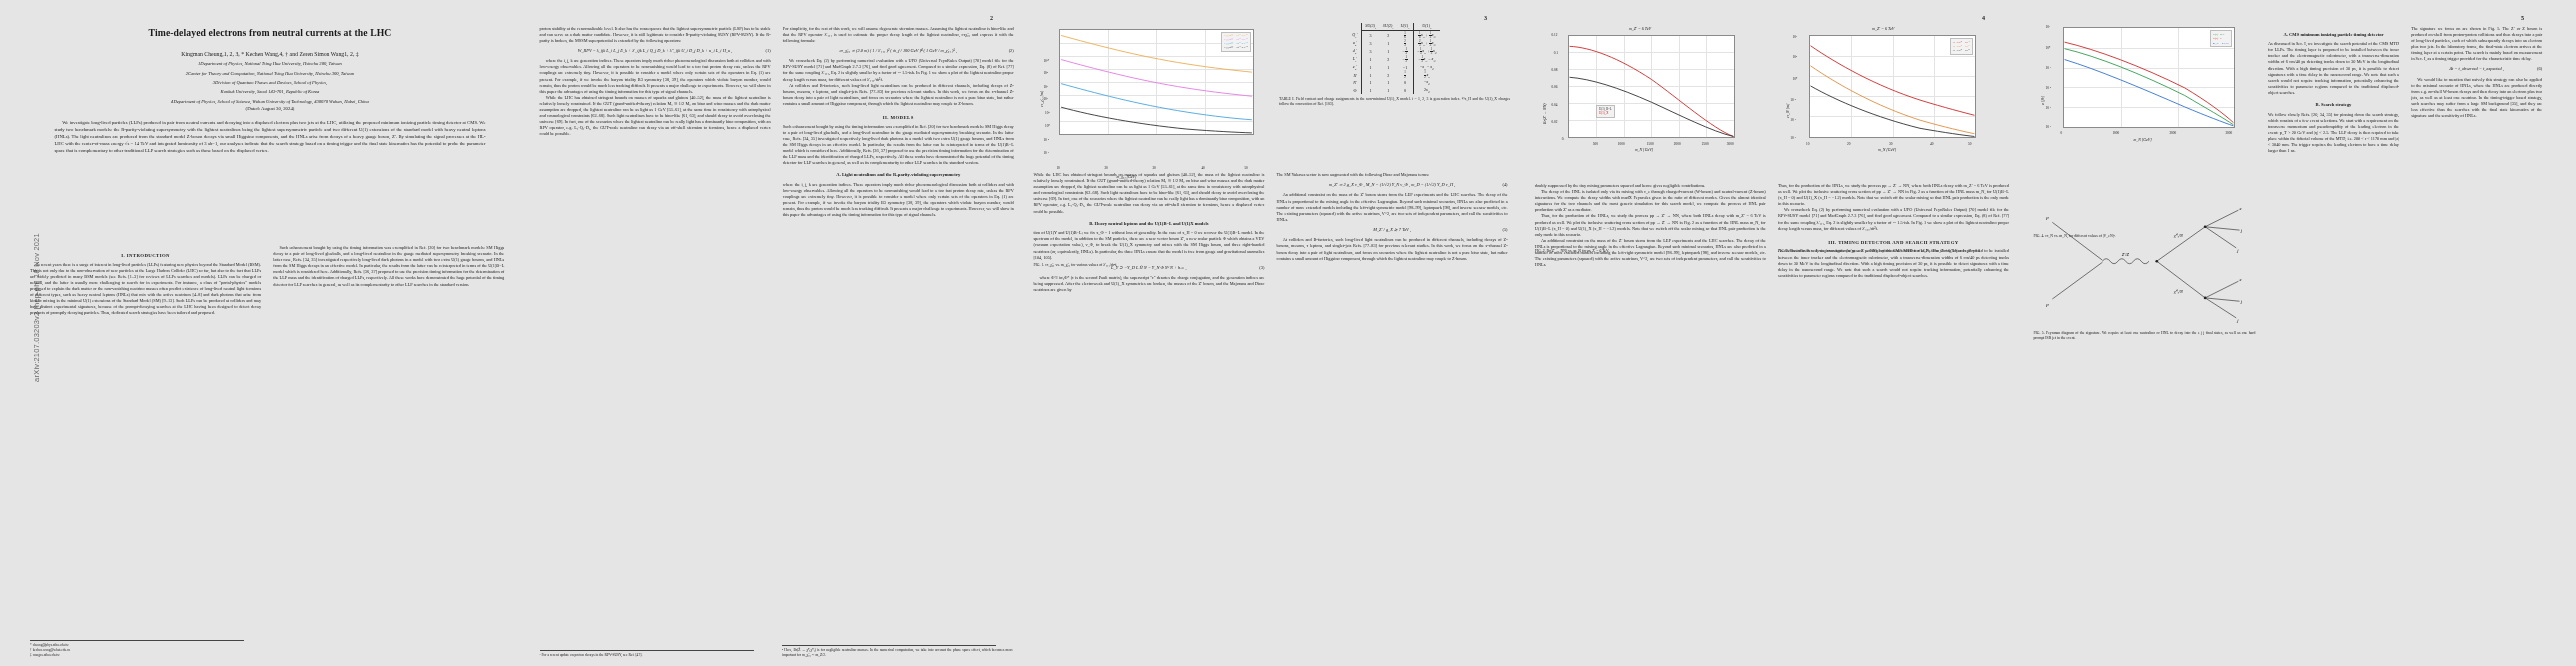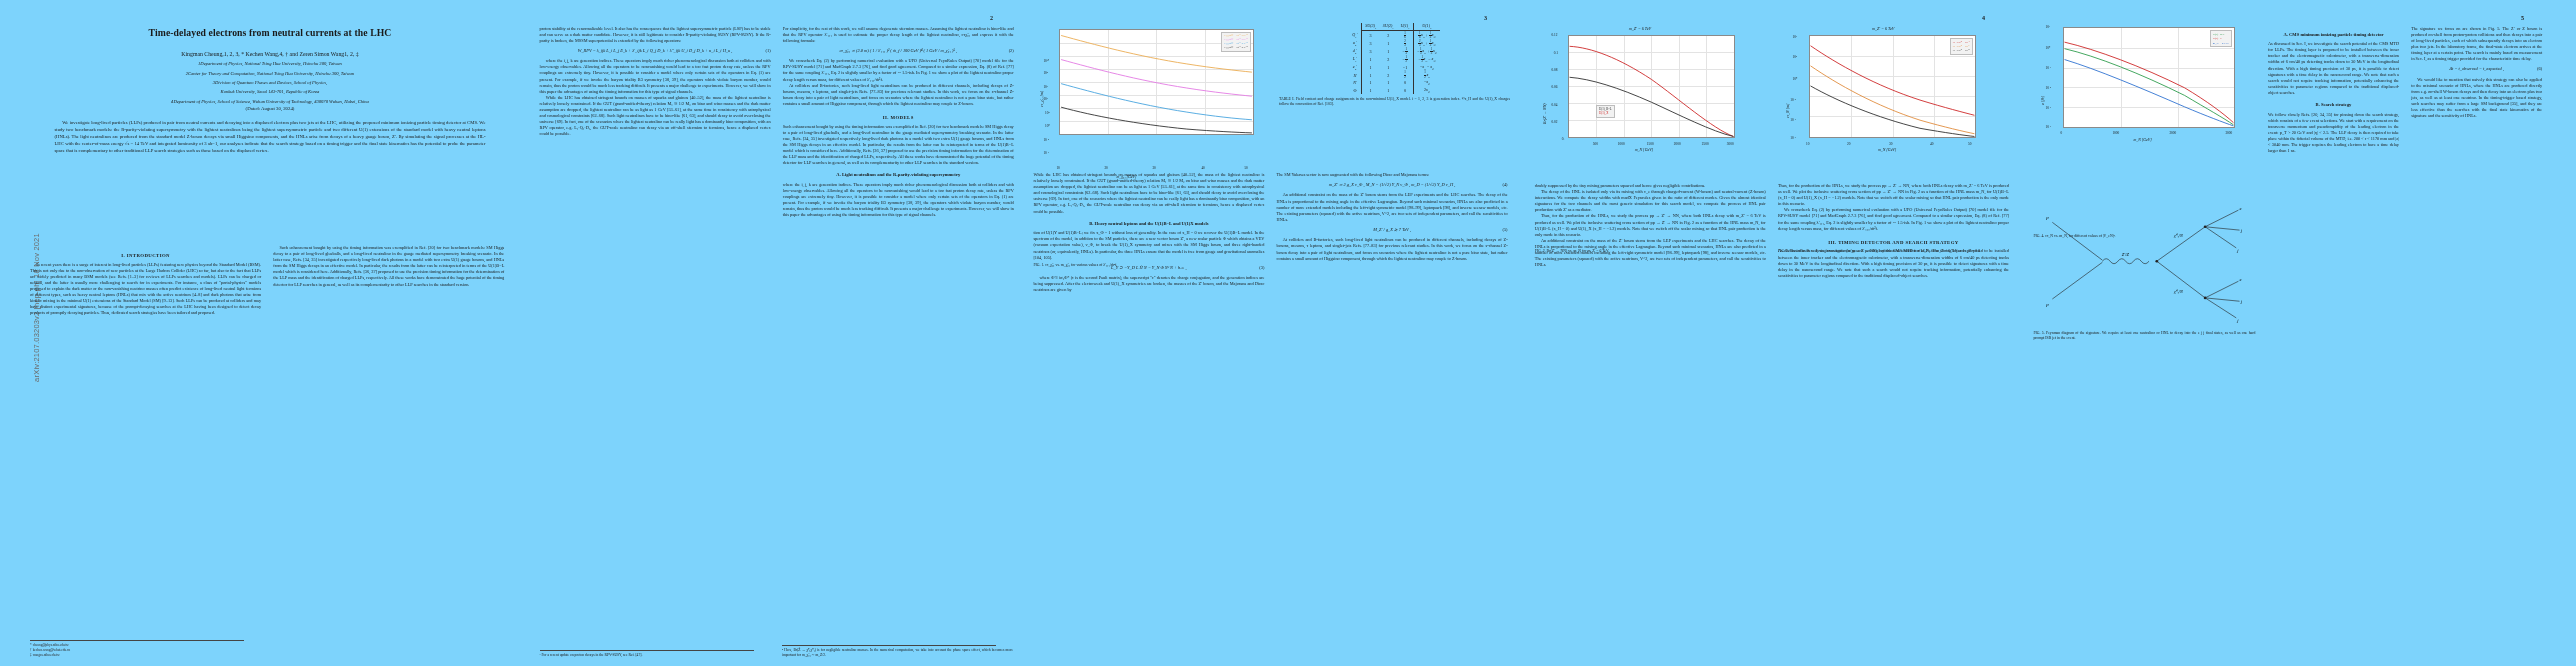--- a/index.html
+++ b/index.html
@@ -1,17 +1,17 @@
 <!DOCTYPE html>
 <html style="font-size:9px"><head>
 <meta charset="utf-8">
 <style>
   html,body{margin:0;padding:0;background:#ffffff;}
   body{width:2576px;height:667px;overflow:hidden;font-family:"Liberation Serif",serif;color:#1a1a1a;}
-  .sheet{position:relative;width:2576px;height:667px;background:#7dd3fc;}
+  .sheet{position:relative;width:2576px;height:667px;background:#e5e5e5;}
 
   
   .arxiv-stamp{
     position:absolute;left:-83px;top:303px;width:239px;
     transform:rotate(-90deg);transform-origin:center center;
     font-family:"Liberation Sans",sans-serif;font-size:7.5px;letter-spacing:0.2px;
     color:#6b6b6b;white-space:nowrap;text-align:center;
   }
 
   

